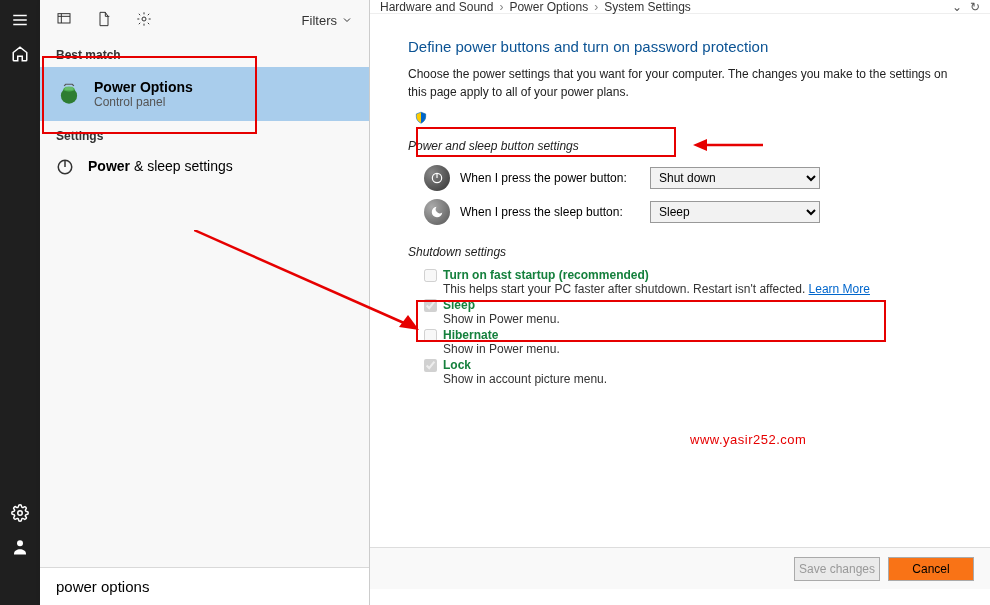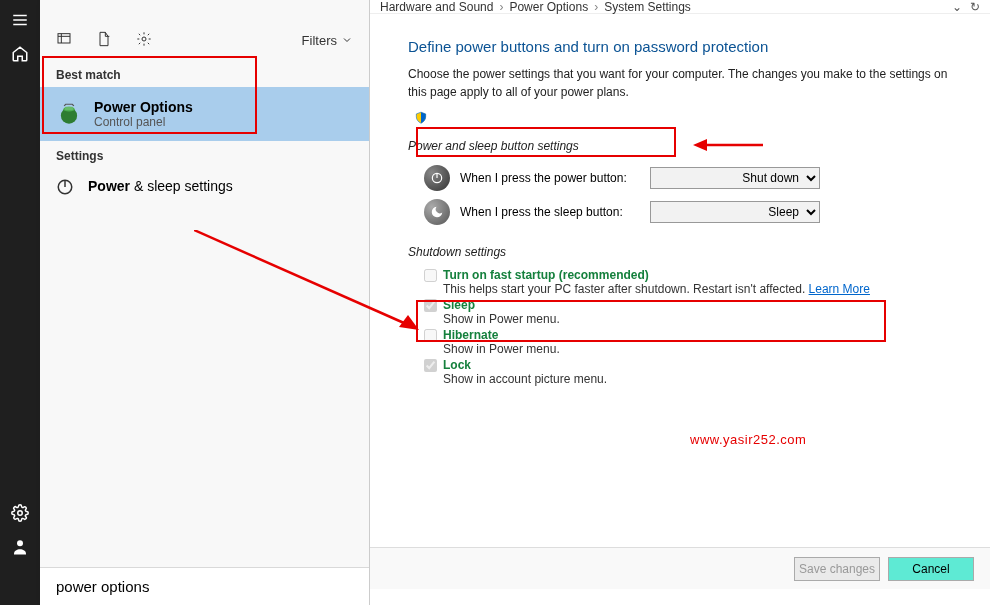--- a/index.html
+++ b/index.html
@@ -6,21 +6,21 @@
 body { width: 990px; height: 605px; overflow: hidden; background: #fff; position: relative; }
 
 
 .taskbar { position: absolute; left: 0; top: 0; width: 40px; height: 605px; background: #1f1f1f; display: flex; flex-direction: column; align-items: center; }
 .taskbar-top { display: flex; flex-direction: column; align-items: center; gap: 14px; padding-top: 10px; }
 .taskbar-bottom { margin-top: auto; display: flex; flex-direction: column; align-items: center; gap: 14px; padding-bottom: 48px; }
 .taskbar-icon { width: 20px; height: 20px; color: #fff; display: flex; align-items: center; justify-content: center; cursor: pointer; }
 
 
 .search-panel { position: absolute; left: 40px; top: 0; width: 330px; height: 605px; background: #f8f8f8; border-right: 1px solid #ccc; display: flex; flex-direction: column; box-shadow: 2px 0 6px rgba(0,0,0,0.1); }
-.search-top { height: 40px; display: flex; align-items: center; padding: 0 16px; gap: 22px; margin-top: 20px; }
+.search-top { height: 40px; display: flex; align-items: center; padding: 0 16px; gap: 22px; }
 .search-top-icons { display: flex; gap: 22px; }
 .top-icon { width: 18px; height: 18px; color: #333; cursor: pointer; }
 .filters { margin-left: auto; font-size: 13px; color: #333; cursor: pointer; display: flex; align-items: center; gap: 4px; }
 
 .section-label { font-size: 12px; font-weight: 600; padding: 8px 16px 5px; color: #333; }
 .result-item { display: flex; align-items: center; gap: 12px; padding: 12px 16px; cursor: pointer; }
 .result-item.selected { background: #a9cdec; }
 .result-icon { width: 26px; height: 26px; flex-shrink: 0; display: flex; align-items: center; justify-content: center; }
 .result-text { display: flex; flex-direction: column; }
 .result-title { font-size: 14px; font-weight: 600; color: #000; }
@@ -44,31 +44,31 @@
 .cp-title { color: #0b5394; font-size: 15px; margin-bottom: 10px; font-weight: 400; }
 .cp-desc { font-size: 12px; color: #222; line-height: 1.5; margin-bottom: 6px; }
 .link-row { display: flex; align-items: center; gap: 6px; padding: 4px 0 10px 6px; }
 .shield { width: 14px; height: 14px; }
 .link { color: #0066cc; font-size: 12px; cursor: pointer; }
 .link.u { text-decoration: underline; }
 .sub-heading { font-size: 12px; color: #222; margin: 4px 0 8px; font-style: italic; }
 .power-row { display: flex; align-items: center; gap: 10px; padding: 4px 0 4px 16px; font-size: 12px; }
 .power-btn { width: 26px; height: 26px; border-radius: 50%; background: radial-gradient(circle at 30% 30%, #888, #333); display: flex; align-items: center; justify-content: center; color: #fff; flex-shrink: 0; }
 .power-label { width: 180px; }
-.power-select { width: 170px; height: 22px; font-size: 12px; border: 1px solid #999; background: #f2f2f2; padding: 0 4px; text-align: right; }
+.power-select { width: 170px; height: 22px; font-size: 12px; border: 1px solid #999; background: #f2f2f2; padding: 0 4px; }
 .shutdown-set { margin-top: 16px; }
 .cb-row { display: flex; align-items: flex-start; gap: 6px; padding: 1px 0 1px 16px; font-size: 12px; }
 .cb { width: 13px; height: 13px; margin-top: 1px; accent-color: #999; }
 .cb-content { display: flex; flex-direction: column; }
 .cb-title { font-weight: 600; color: #15803d; }
 .cb-desc { font-size: 12px; color: #333; }
 
 
 .footer { position: absolute; bottom: 16px; left: 370px; right: 0; height: 42px; border-top: 1px solid #ddd; display: flex; align-items: center; justify-content: flex-end; gap: 8px; padding: 0 16px; background: #f9f9f9; }
-.btn { min-width: 86px; height: 24px; font-size: 12px; border: 1px solid #aaa; background: #5eead4; cursor: pointer; }
+.btn { min-width: 86px; height: 24px; font-size: 12px; border: 1px solid #aaa; background: #f97316; cursor: pointer; }
 .btn[disabled] { color: #999; background: #eaeaea; cursor: default; }
 
 
 .anno { position: absolute; pointer-events: none; }
 .ra-box-link { border: 2px solid #e60000; left: 416px; top: 127px; width: 260px; height: 30px; }
 .ra-box-fast { border: 2px solid #e60000; left: 416px; top: 300px; width: 470px; height: 42px; }
 .ra-arrow1 { left: 693px; top: 138px; width: 70px; height: 14px; }
 .ra-arrow2 { left: 194px; top: 230px; width: 225px; height: 100px; }
 .watermark { position: absolute; left: 690px; top: 432px; color: #e60000; font-size: 13px; letter-spacing: .5px; }
 </style>

